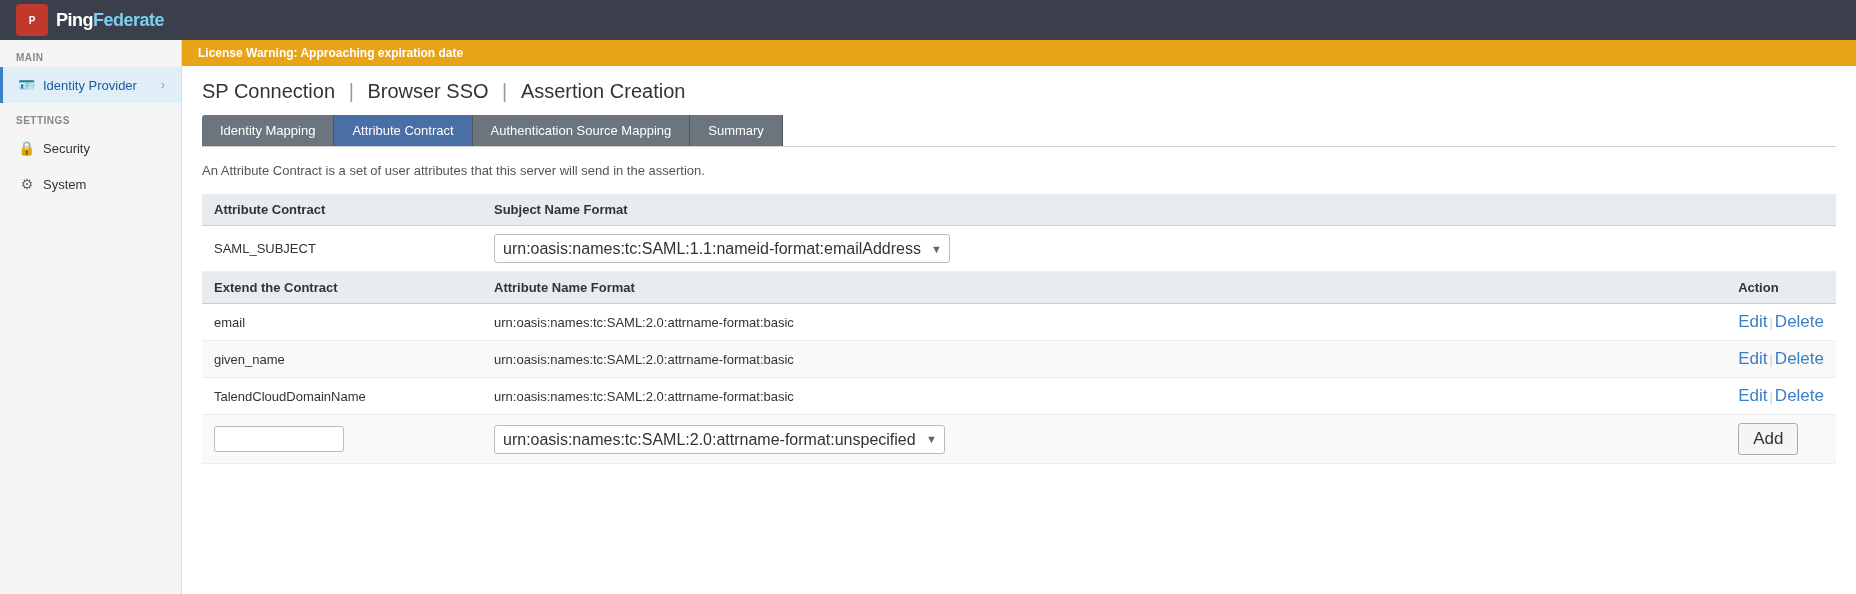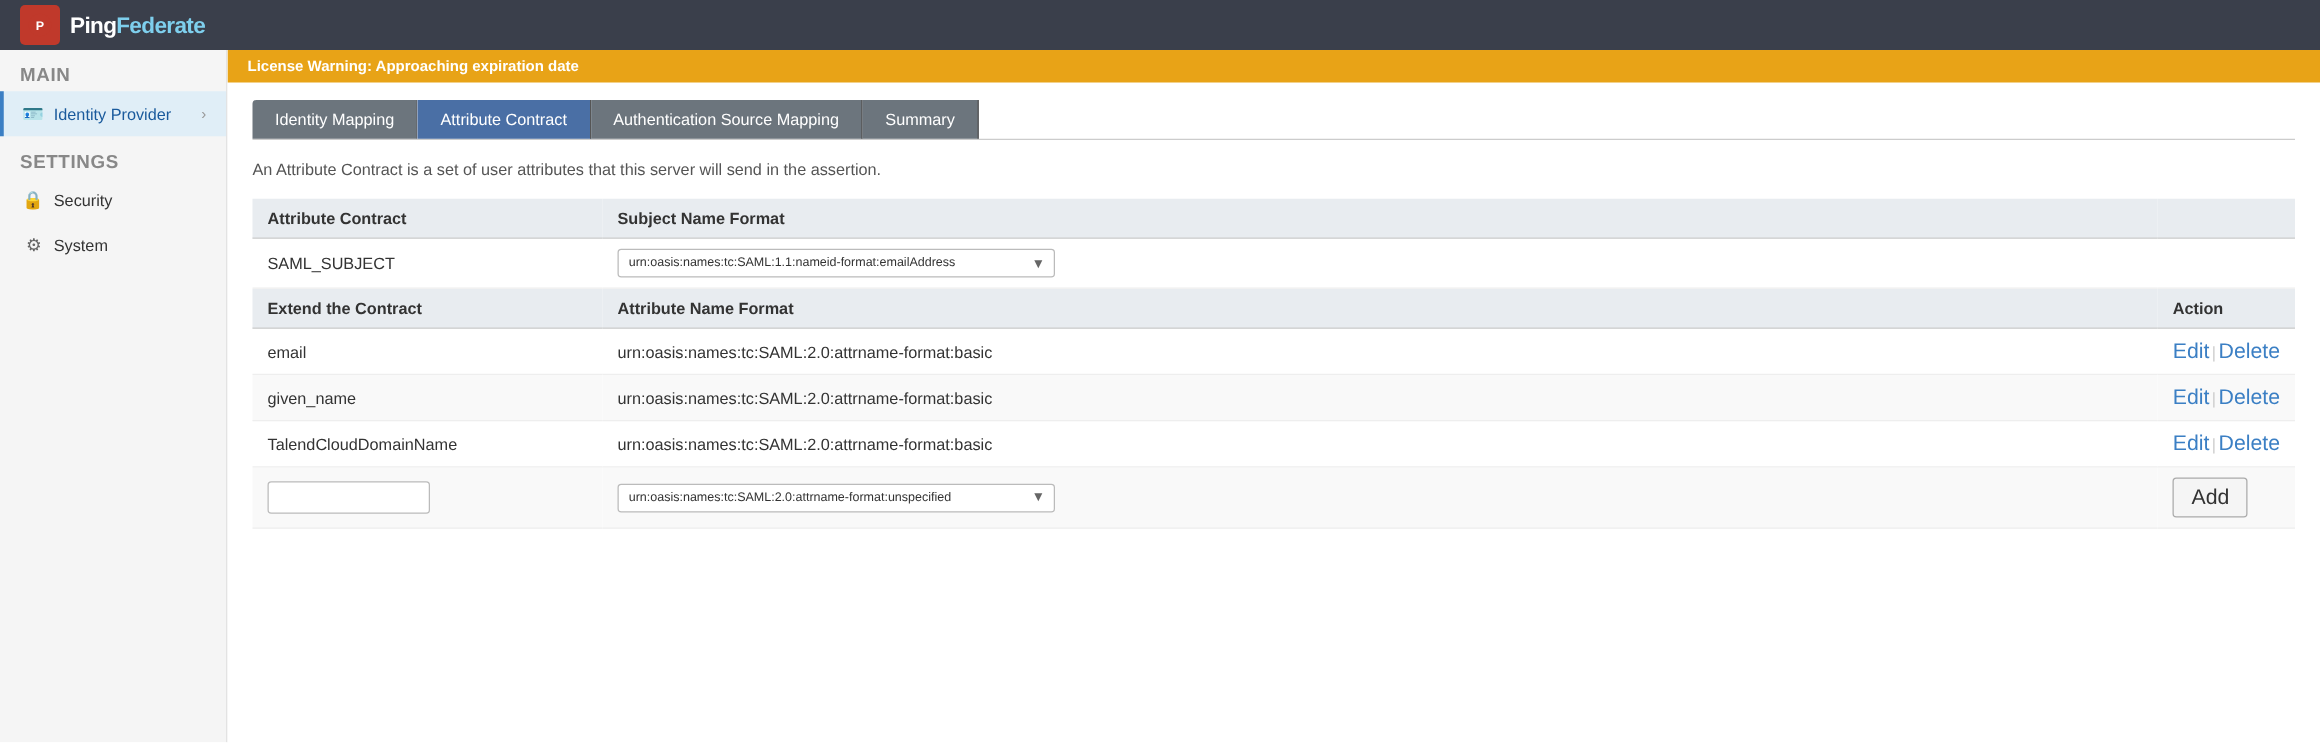--- a/index.html
+++ b/index.html
@@ -50,21 +50,21 @@
     
     .sidebar {
       width: 182px;
       background: #f5f5f5;
       border-right: 1px solid #ddd;
       flex-shrink: 0;
       overflow-y: auto;
     }
     .sidebar-section {
       padding: 12px 16px 4px;
-      font-size: 15px;
+      font-size: 10px;
       font-weight: bold;
       color: #888;
       text-transform: uppercase;
       letter-spacing: 0.5px;
     }
     .sidebar-item {
       display: flex;
       align-items: center;
       gap: 8px;
       padding: 10px 16px;
@@ -184,21 +184,21 @@
     .select-wrapper {
       position: relative;
       display: inline-block;
     }
     .attr-select {
       appearance: none;
       -webkit-appearance: none;
       border: 1px solid #bbb;
       border-radius: 3px;
       padding: 5px 28px 5px 8px;
-      font-size: 10px;
+      font-size: 16px;
       background: #fff;
       color: #333;
       cursor: pointer;
       width: 100%;
       min-width: 350px;
     }
     .select-arrow {
       position: absolute;
       right: 8px;
       top: 50%;
@@ -286,20 +286,27 @@
       <span class="sidebar-icon">⚙</span>
       <span>System</span>
     </div>
   </div>
 
   <div class="content">
 
     <div class="license-warning">License Warning: Approaching expiration date</div>
 
     <div class="page-header">
+      <div class="page-title">
+        <span>SP Connection</span>
+        <span class="separator"> | </span>
+        <span>Browser SSO</span>
+        <span class="separator"> | </span>
+        <span>Assertion Creation</span>
+      </div>
 
       <div class="tabs">
         <button class="tab">Identity Mapping</button>
         <button class="tab active">Attribute Contract</button>
         <button class="tab">Authentication Source Mapping</button>
         <button class="tab">Summary</button>
       </div>
     </div>
 
     <div class="main-content">

